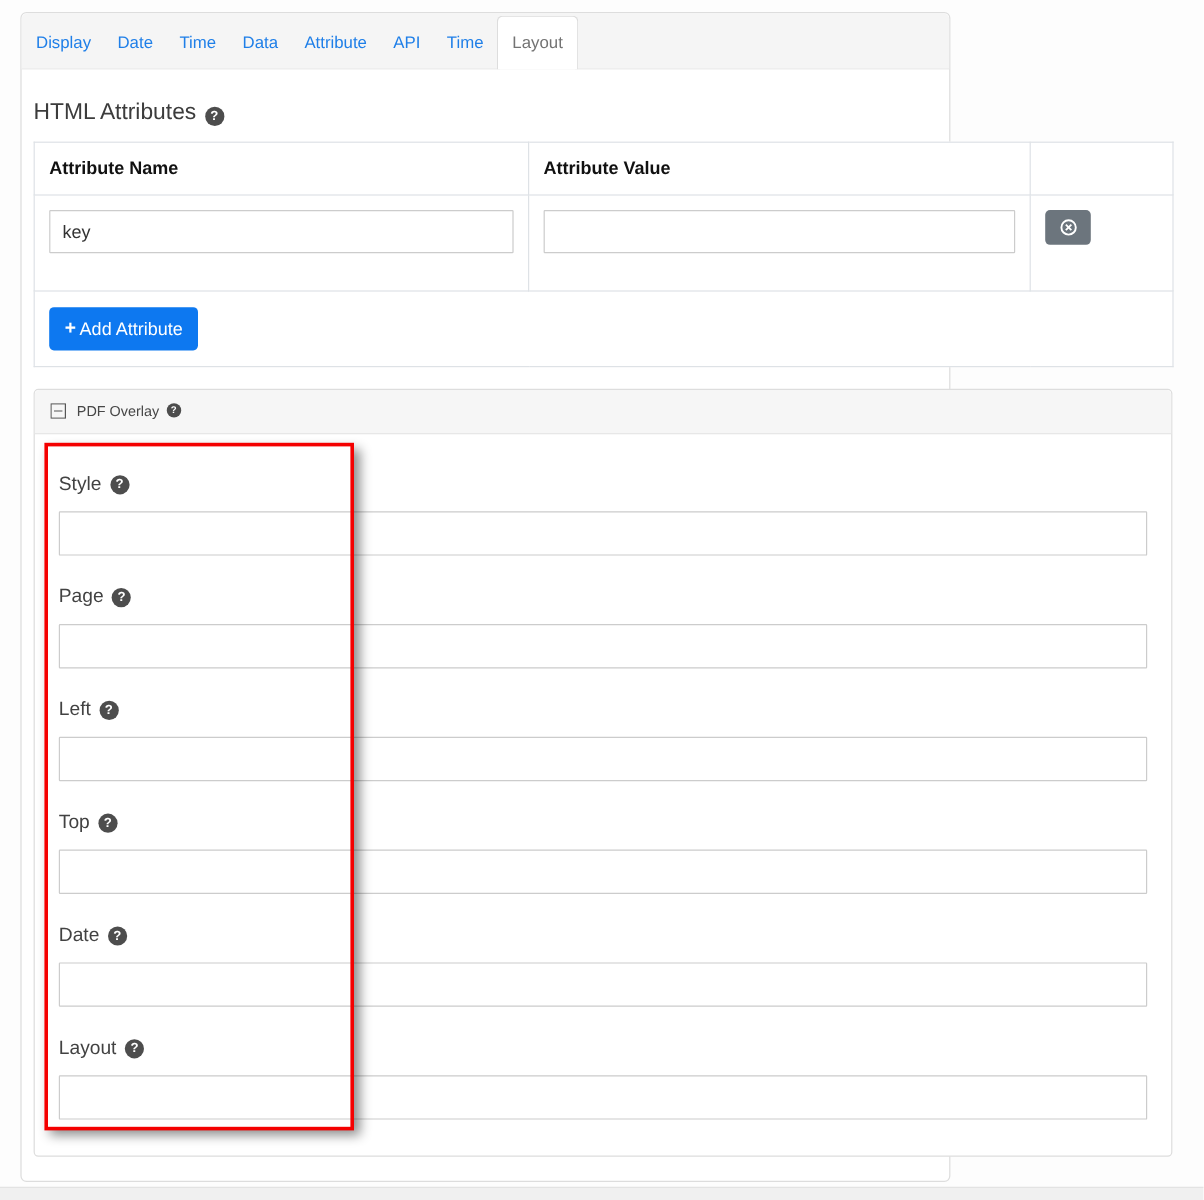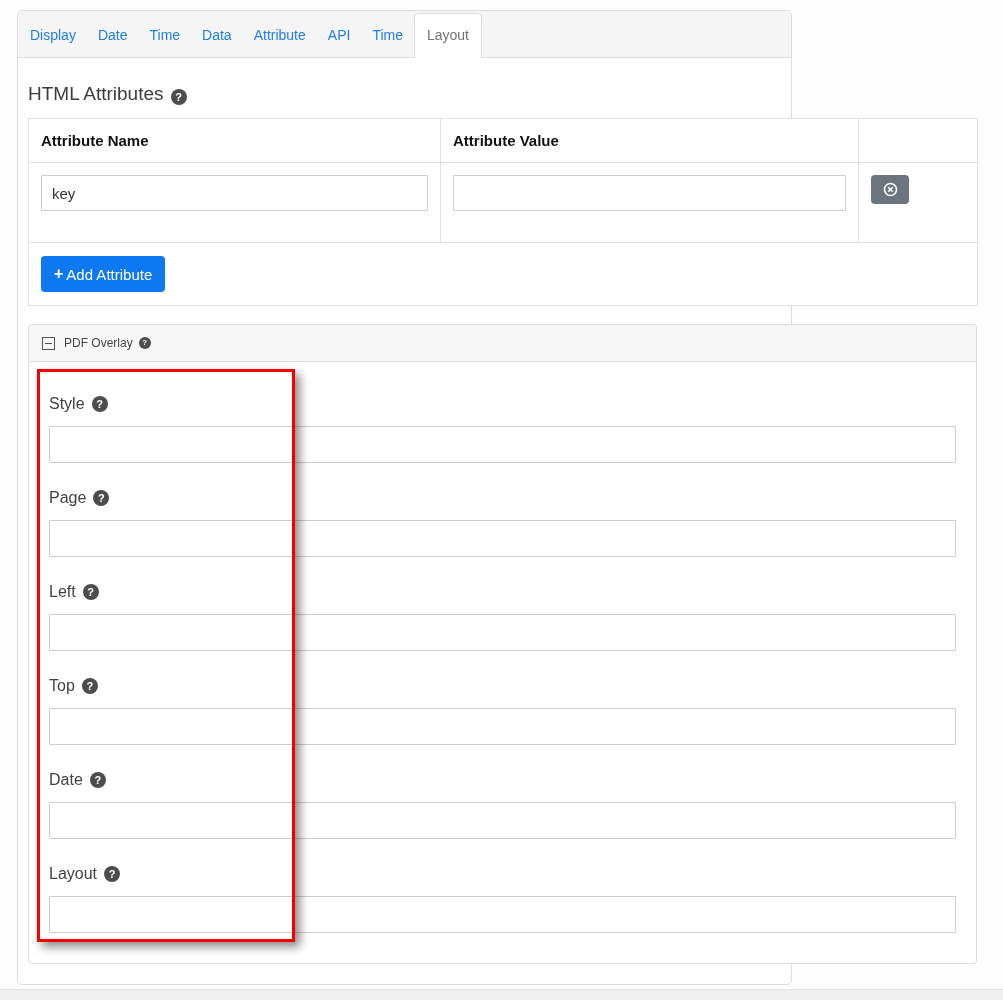--- a/index.html
+++ b/index.html
@@ -99,21 +99,21 @@
     font-family: "Liberation Sans", sans-serif;
   }
   .add-btn .plus { font-weight: bold; font-size: 16px; margin-right: 3px; }
 
   
   .panel {
     width: 949px; margin-top: 18px;
     border: 1px solid #ddd; border-radius: 4px; background: #fff;
   }
   .panel-header {
-    display: flex; align-items: center;
+    display: flex; align-items: flex-start;
     background: #f6f6f6; border-bottom: 1px solid #ddd;
     border-radius: 4px 4px 0 0;
     padding: 11px 13px; font-size: 12px; color: #474747;
     cursor: pointer;
   }
   .panel-header .title { margin-left: 9px; }
   .panel-body { padding: 32px 20px 30px 20px; }
 
   .field-group { margin-bottom: 25px; }
   .field-group:last-child { margin-bottom: 0; }

